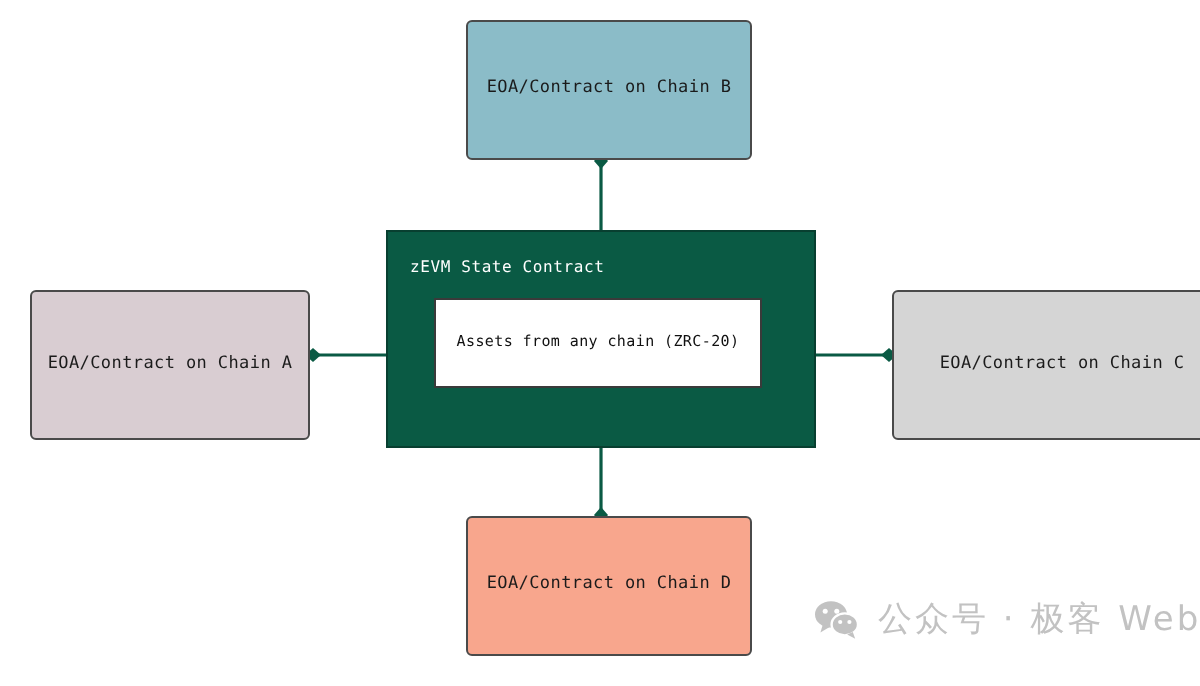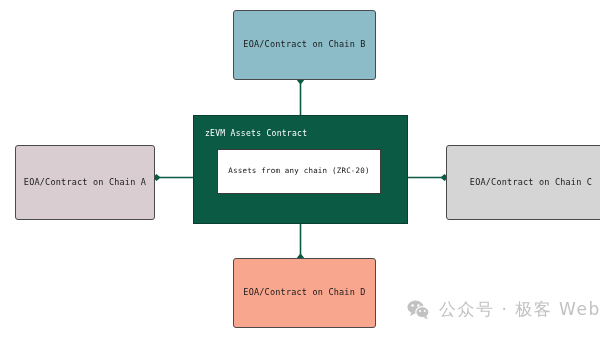--- a/index.html
+++ b/index.html
@@ -141,21 +141,21 @@
 
 <div class="node" id="node-chain-c">
   <span>EOA/Contract on Chain C</span>
 </div>
 
 <div class="node" id="node-chain-d">
   <span>EOA/Contract on Chain D</span>
 </div>
 
 <div class="node" id="node-zevm">
-  <span id="zevm-title">zEVM Assets Contract</span>
+  <span id="zevm-title">zEVM State Contract</span>
   <div id="zevm-inner">
     <span class="line">Assets from any chain (ZRC-20)</span>
   </div>
 </div>
 
 <div id="watermark">
   <svg id="wechat-icon" width="26" height="22" viewBox="0 0 26 22" xmlns="http://www.w3.org/2000/svg">
     <ellipse cx="9.5" cy="8.2" rx="8" ry="6.6" fill="#c2c2c2"></ellipse>
     <polygon points="5.5,13 4.2,17.2 8.6,14.6" fill="#c2c2c2"></polygon>
     <circle cx="6.6" cy="6.6" r="1.25" fill="#ffffff"></circle>

